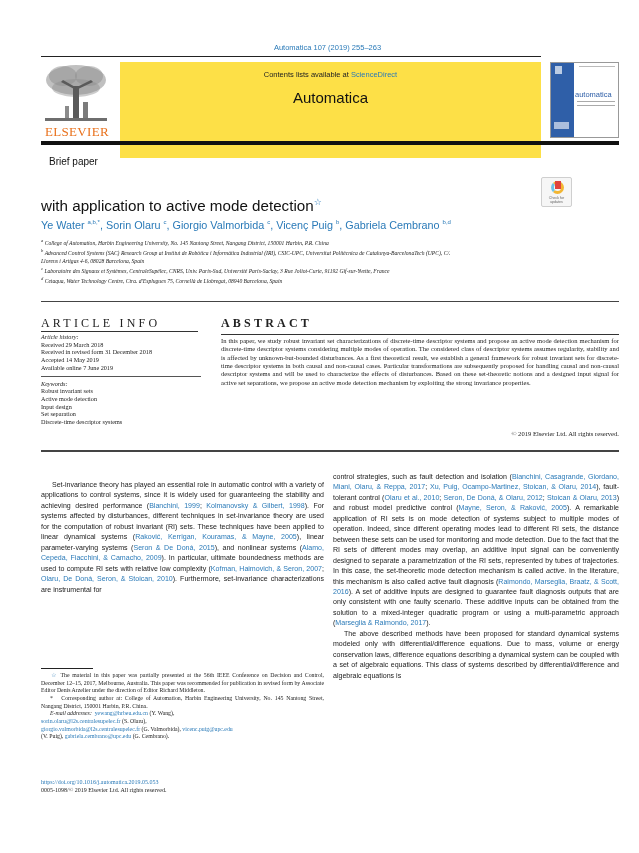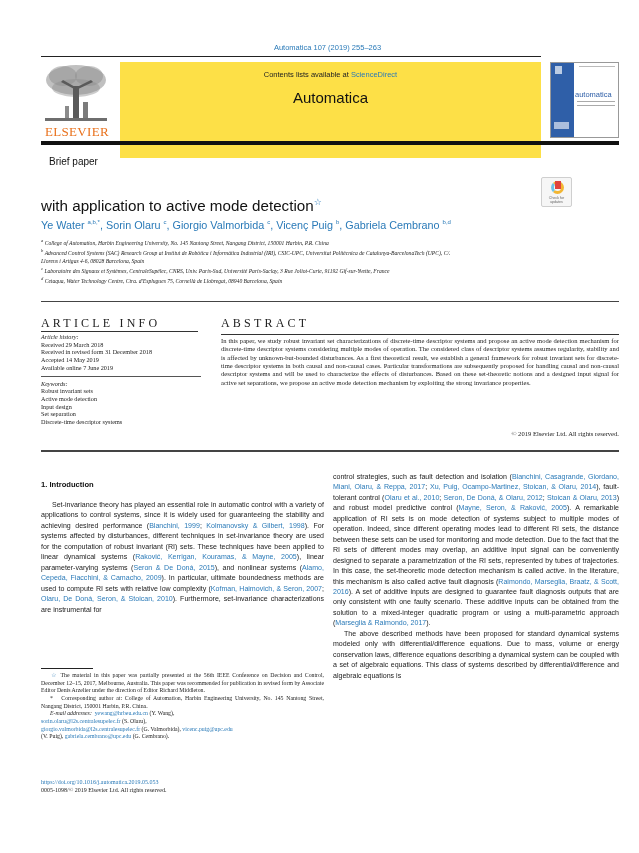--- a/index.html
+++ b/index.html
@@ -135,21 +135,21 @@
 <div class="affiliations">
   <div><sup>a</sup>&nbsp;<span>College of Automation, Harbin Engineering University, No. 145 Nantong Street, Nangang District, 150001 Harbin, P.R. China</span></div>
   <div><sup>b</sup>&nbsp;<span>Advanced Control Systems (SAC) Research Group at Institut de Robòtica i Informàtica Industrial (IRI), CSIC-UPC, Universitat Politècnica de Catalunya-BarcelonaTech (UPC), C/. Llorens i Artigas 4-6, 08028 Barcelona, Spain</span></div>
   <div><sup>c</sup>&nbsp;<span>Laboratoire des Signaux et Systèmes, CentraleSupélec, CNRS, Univ. Paris-Sud, Université Paris-Saclay, 3 Rue Joliot-Curie, 91192 Gif-sur-Yvette, France</span></div>
   <div><sup>d</sup>&nbsp;<span>Cetaqua, Water Technology Centre, Ctra. d'Esplugues 75, Cornellà de Llobregat, 08940 Barcelona, Spain</span></div>
 </div>
 
 <div class="rule-full" style="top:301px;"></div>
 
 <div class="section-label" style="top:316px; left:41px;">ARTICLE INFO</div>
-<div class="section-label" style="top:316px; left:221px;">ABSTRACT</div>
+<div class="section-label" style="top:316px; left:221px;font-weight:bold;">ABSTRACT</div>
 
 <div class="rule-col" style="top:331px; left:41px; width:157px;"></div>
 <div class="rule-col" style="top:334px; left:221px; width:398px;"></div>
 
 <div class="article-info">
   <div class="subhead">Article history:</div>
   <div>Received 29 March 2018</div>
   <div>Received in revised form 31 December 2018</div>
   <div>Accepted 14 May 2019</div>
   <div>Available online 7 June 2019</div>
@@ -161,21 +161,20 @@
   <div>Set separation</div>
   <div>Discrete-time descriptor systems</div>
 </div>
 
 <div class="abstract-text">In this paper, we study robust invariant set characterizations of discrete-time descriptor systems and propose an active mode detection mechanism for discrete-time descriptor systems considering multiple modes of operation. The considered class of descriptor systems assumes regularity, stability and is affected by unknown-but-bounded disturbances. As a first theoretical result, we establish a general framework for robust invariant sets for discrete-time descriptor systems in both causal and non-causal cases. Particular transformations are subsequently proposed for handling causal and non-causal descriptor systems and will be used to characterize the effects of disturbances. Based on these set-theoretic notions and a designed input signal for active set separations, we propose an active mode detection mechanism by exploiting the strong invariance properties.</div>
 <div class="abstract-copy">© 2019 Elsevier Ltd. All rights reserved.</div>
 
 <div class="rule-full" style="top:450px; height:1.5px;"></div>
 
 <div class="col-left">
-  <div class="intro-heading">1. Introduction</div>
   <div class="body-text" id="left-para"><span class="indent"></span><span>Set-invariance theory has played an essential role in automatic control with a variety of applications to control systems, since it is widely used for guaranteeing the stability and achieving desired performance (</span><span class="cite">Blanchini, 1999</span><span>; </span><span class="cite">Kolmanovsky &amp; Gilbert, 1998</span><span>). For systems affected by disturbances, different techniques in set-invariance theory are used for the computation of robust invariant (RI) sets. These techniques have been applied to linear dynamical systems (</span><span class="cite">Raković, Kerrigan, Kouramas, &amp; Mayne, 2005</span><span>), linear parameter-varying systems (</span><span class="cite">Seron &amp; De Doná, 2015</span><span>), and nonlinear systems (</span><span class="cite">Alamo, Cepeda, Fiacchini, &amp; Camacho, 2009</span><span>). In particular, ultimate boundedness methods are used to compute RI sets with relative low complexity (</span><span class="cite">Kofman, Haimovich, &amp; Seron, 2007</span><span>; </span><span class="cite">Olaru, De Doná, Seron, &amp; Stoican, 2010</span><span>). Furthermore, set-invariance characterizations are instrumental for</span></div>
 </div>
 
 <div class="footnote-rule"></div>
 <div class="footnotes">
   <div><span class="indent"></span><span class="fn-star">☆</span> <span>The material in this paper was partially presented at the 56th IEEE Conference on Decision and Control, December 12–15, 2017, Melbourne, Australia. This paper was recommended for publication in revised form by Associate Editor Denis Arzelier under the direction of Editor Richard Middleton.</span></div>
   <div><span class="indent"></span><span>*</span>&nbsp;&nbsp;&nbsp;<span>Corresponding author at: College of Automation, Harbin Engineering University, No. 145 Nantong Street, Nangang District, 150001 Harbin, P.R. China.</span></div>
   <div><span class="indent"></span><span class="email-label">E-mail addresses:</span>&nbsp; <span class="link">yewang@hrbeu.edu.cn</span><span> (Y. Wang),</span><br><span class="link">sorin.olaru@l2s.centralesupelec.fr</span><span> (S. Olaru),</span><br><span class="link">giorgio.valmorbida@l2s.centralesupelec.fr</span><span> (G. Valmorbida), </span><span class="link">vicenc.puig@upc.edu</span><br><span> (V. Puig), </span><span class="link">gabriela.cembrano@upc.edu</span><span> (G. Cembrano).</span></div>
 </div>
 

